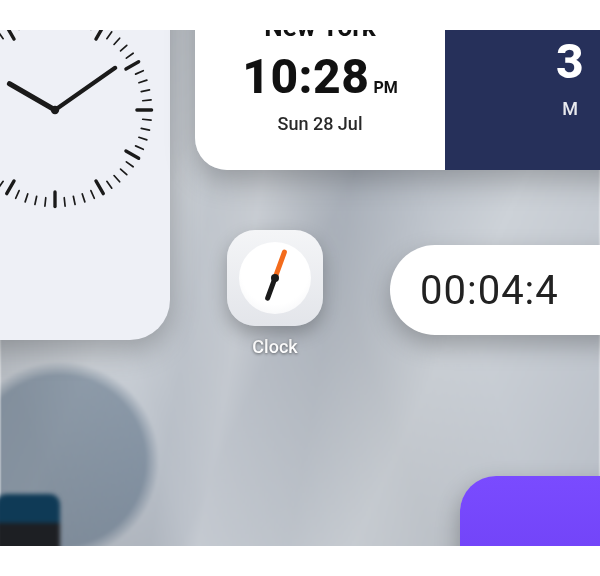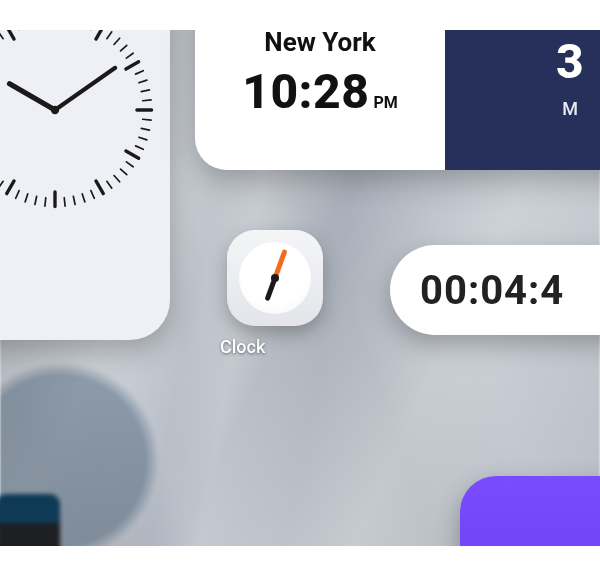--- a/index.html
+++ b/index.html
@@ -45,21 +45,21 @@
   .world-left { background:#fff; color:#111; }
   .world-right { background:#26305a; color:#fff; }
   .city { font-size: 26px; font-weight: 700; margin-bottom: 6px; }
   .time-row { display:flex; align-items:baseline; gap:4px; }
   .time { font-size: 48px; font-weight: 800; letter-spacing: .5px; }
   .ampm { font-size: 16px; font-weight: 700; }
   .date { margin-top: 8px; font-size: 18px; font-weight: 500; opacity:.9; }
 
   
   .app-icon-wrap {
-    position:absolute; left:220px; top:230px; width:110px; text-align:left;
+    position:absolute; left:220px; top:230px; width:110px; text-align:center;
   }
   .app-icon {
     width: 96px; height: 96px; margin: 0 auto 10px;
     border-radius: 28px;
     background: linear-gradient(180deg,#f4f5f7 0%, #e3e5ea 100%);
     box-shadow: 0 8px 18px rgba(0,0,0,.25);
     display:flex; align-items:center; justify-content:center;
     position:relative;
   }
   .app-icon .face {
@@ -75,21 +75,21 @@
 
   
   .timer-pill {
     position:absolute; left:390px; top:245px;
     min-width: 260px; height: 90px;
     padding: 0 30px;
     background:#fff; border-radius: 50px;
     box-shadow: 0 10px 24px rgba(0,0,0,.25);
     display:flex; align-items:center;
   }
-  .timer-text { font-size: 40px; font-weight:700; color:#222; letter-spacing:1px; }
+  .timer-text { font-size: 40px; font-weight:400; color:#222; letter-spacing:1px; }
 
   
   .purple-corner {
     position:absolute; right:-80px; bottom:-60px;
     width: 220px; height: 160px;
     background: linear-gradient(180deg,#7a4bff 0%, #6a3df0 100%);
     border-radius: 36px;
     box-shadow: 0 10px 24px rgba(0,0,0,.3);
   }
 
@@ -188,20 +188,21 @@
   </div>
 </div>
 
 <div class="world-card">
   <div class="world-half world-left">
     <div class="city">New York</div>
     <div class="time-row">
       <span class="time">10:28</span>
       <span class="ampm">PM</span>
     </div>
+    <div class="date">Sun 28 Jul</div>
   </div>
   <div class="world-half world-right">
     <div class="city"></div>
     <div class="time-row">
       <span class="time">3</span>
     </div>
     <div class="date">M</div>
   </div>
 </div>
 

